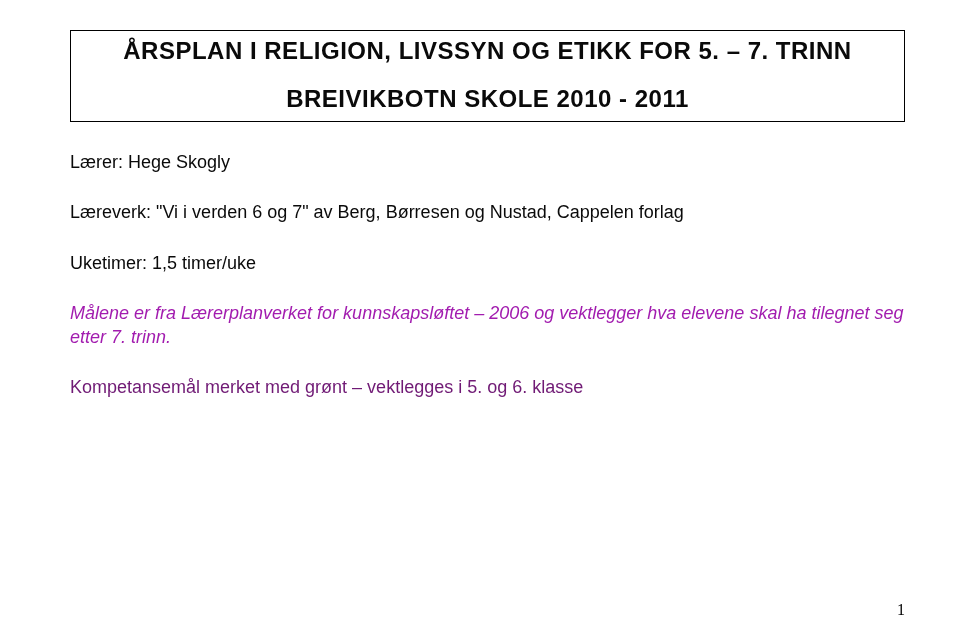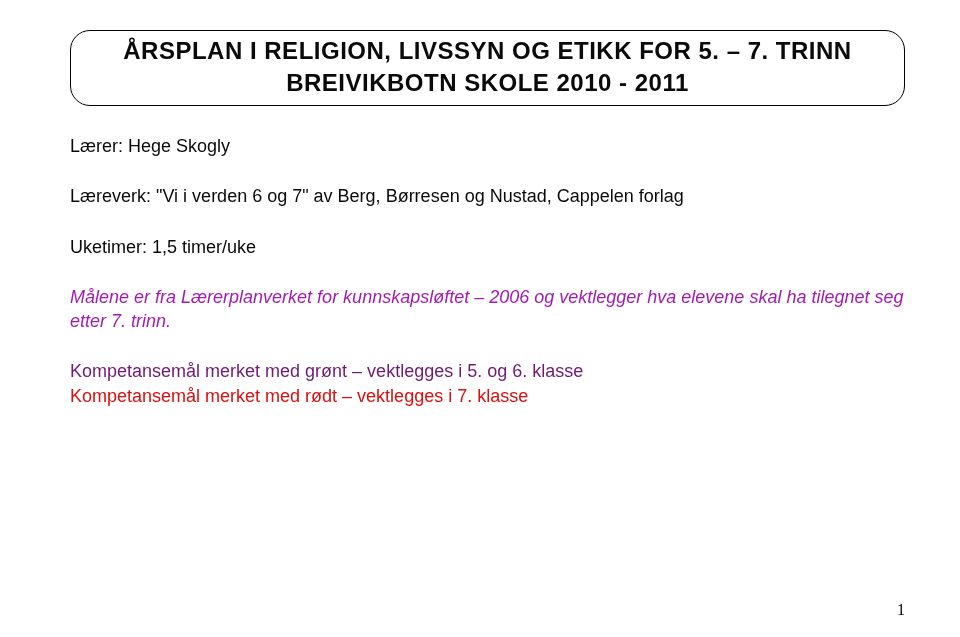--- a/index.html
+++ b/index.html
@@ -1,15 +1,15 @@
 <!DOCTYPE html>
 <html><head>
 <meta charset="utf-8">
 <style>
-  * { margin: 0; padding: 0; box-sizing: border-box; border-radius: 20px; }
+  * { margin: 0; padding: 0; box-sizing: border-box; }
   body {
     width: 960px;
     height: 637px;
     background: #ffffff;
     font-family: "Comic Sans MS", "Comic Sans", cursive, sans-serif;
     position: relative;
     padding: 30px 55px 30px 70px;
     color: #0a0a0a;
   }
   .title-box {
@@ -20,21 +20,21 @@
   }
   .title-box .line1 {
     font-weight: bold;
     font-size: 24px;
     letter-spacing: 0.5px;
   }
   .title-box .line2 {
     font-weight: bold;
     font-size: 24px;
     letter-spacing: 0.5px;
-    margin-top: 4px;
+    margin-top: 20px;
   }
   .para {
     font-size: 18px;
     line-height: 1.35;
     margin-bottom: 26px;
   }
   .blue {
     color: #a21caf;
     font-style: italic;
   }
@@ -73,16 +73,15 @@
 
 <div class="para">
   <span>Uketimer:</span>
   <span>1,5 timer/uke</span>
 </div>
 
 <div class="para blue">Målene er fra Lærerplanverket for kunnskapsløftet – 2006 og vektlegger hva elevene skal ha tilegnet seg etter 7. trinn.</div>
 
 <div class="para" style="margin-bottom:0;">
   <div class="green">Kompetansemål merket med grønt – vektlegges i 5. og 6. klasse</div>
-  <div class="red">Kompetansemål merket med rødt – vektlegges i 7. klasse</div>
 </div>
 
 <div class="page-num">1</div>
 
 </body></html>

